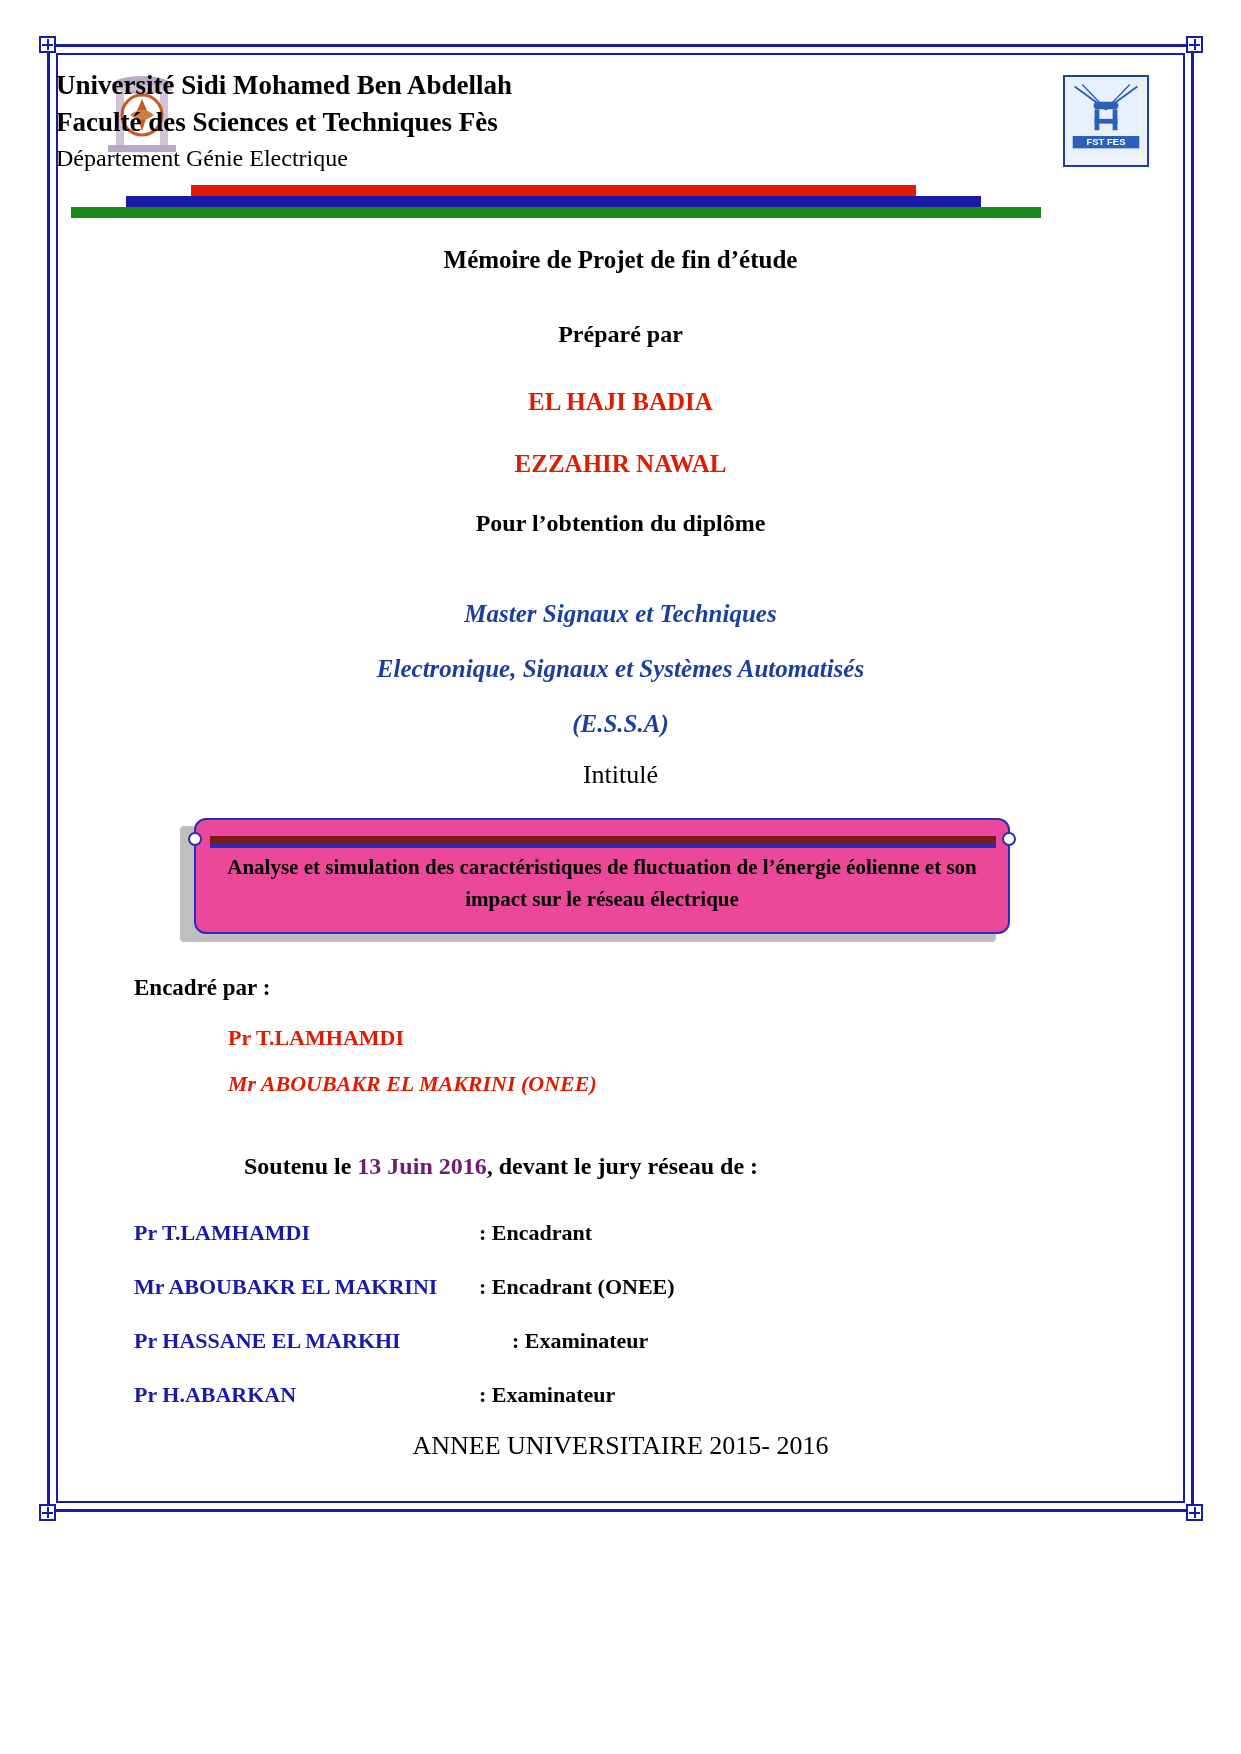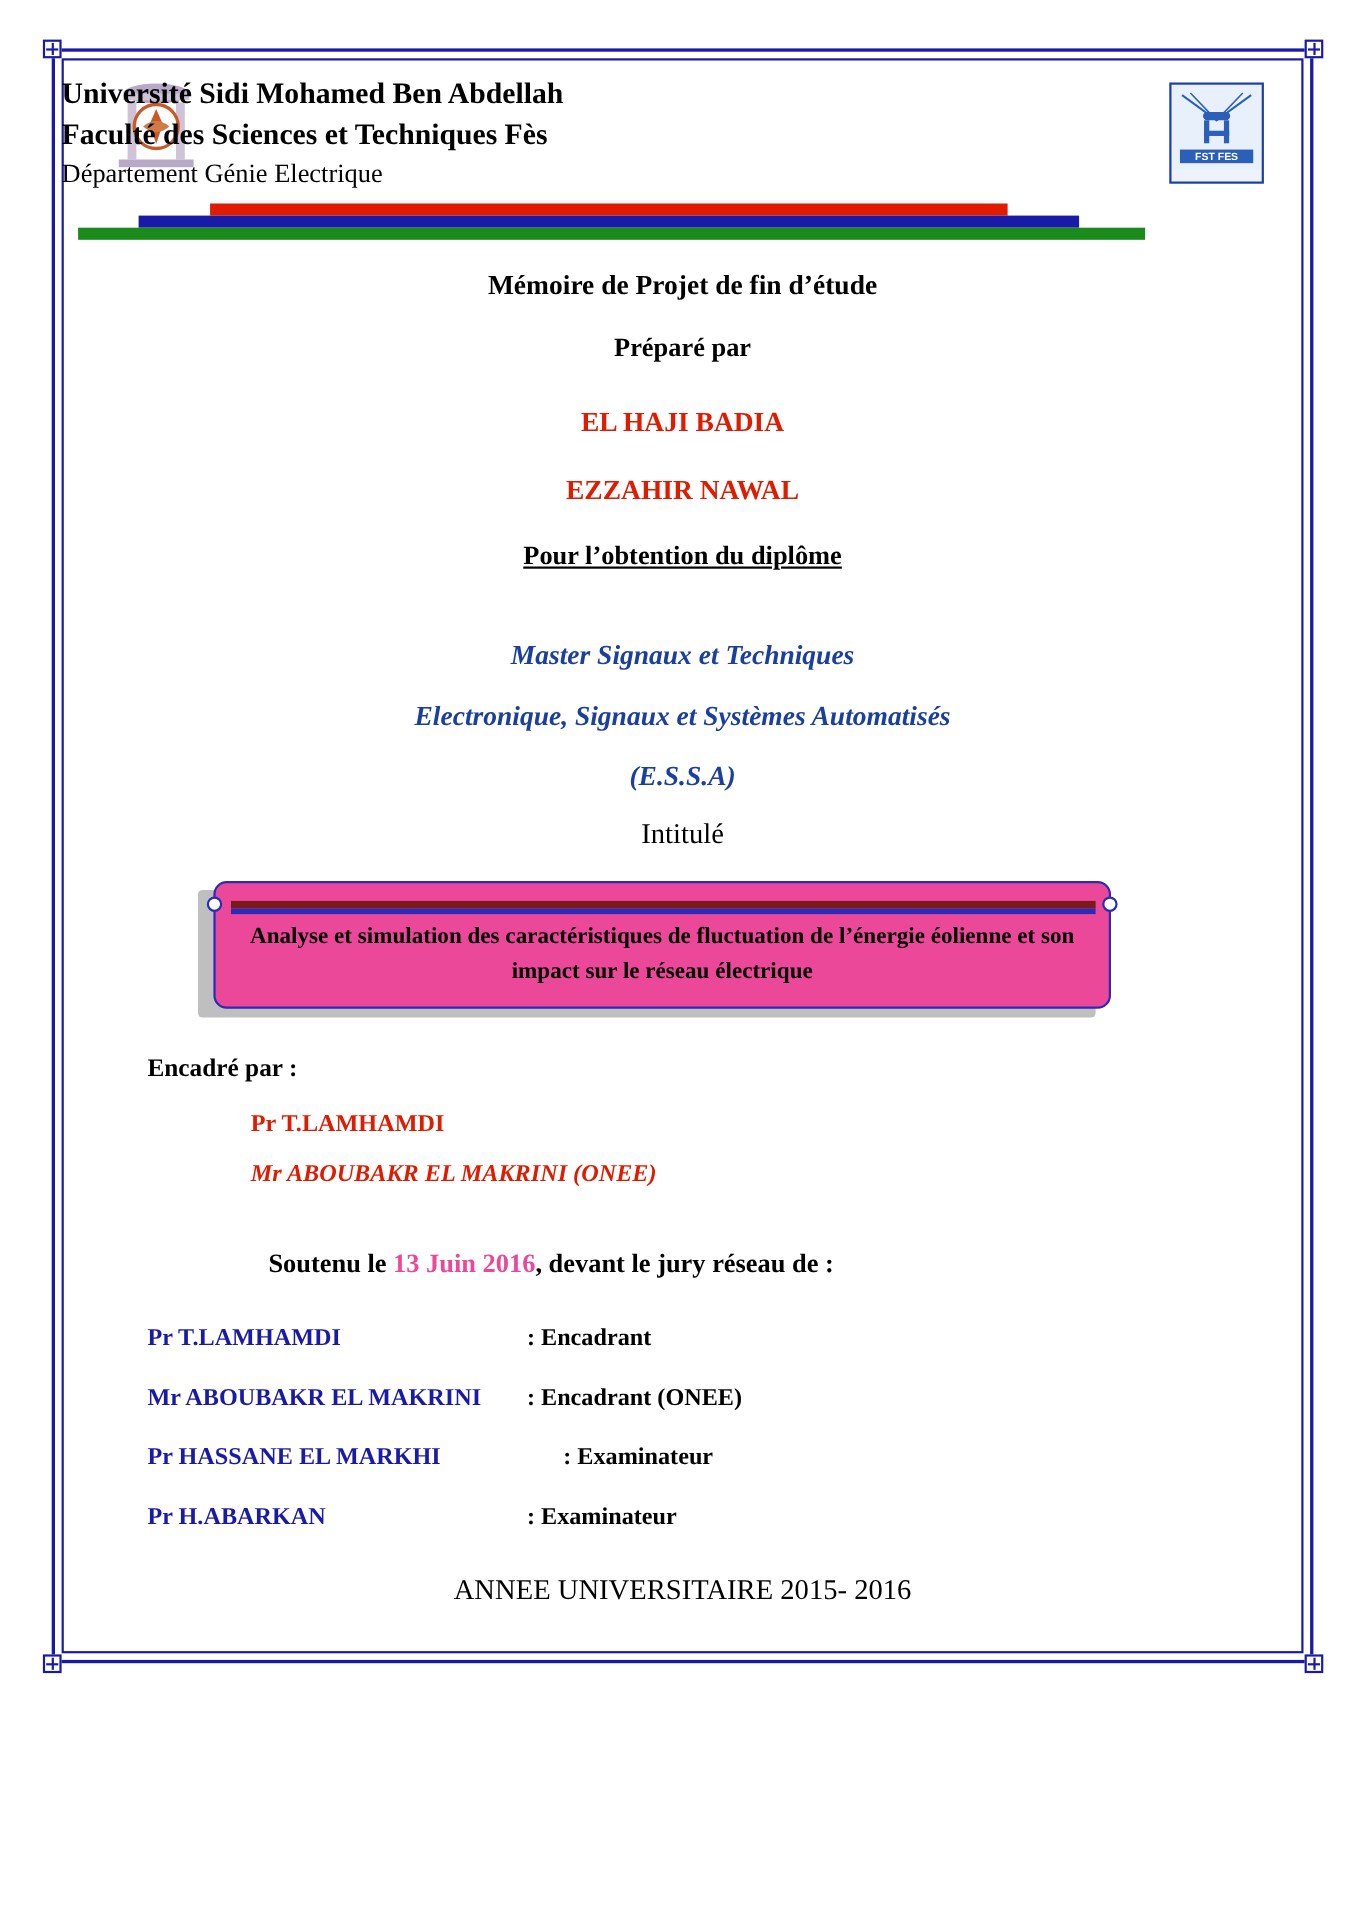--- a/index.html
+++ b/index.html
@@ -127,36 +127,35 @@
 
   
   .center { text-align: center; }
 
   .memo {
     margin-top: 58px;
     font-size: 25px;
     font-weight: bold;
   }
   .prepare {
-    margin-top: 30px;
+    margin-top: 47px;
     font-size: 24px;
     font-weight: bold;
   }
   .student {
     margin-top: 40px;
     font-size: 25px;
     font-weight: bold;
     color: #e01b00;
   }
   .student.second { margin-top: 34px; }
   .diplome {
     margin-top: 32px;
     font-size: 24px;
     font-weight: bold;
-    text-decoration: underline;
   }
   .master {
     margin-top: 63px;
     font-size: 25px;
     font-weight: bold;
     font-style: italic;
     color: #1a3f9e;
   }
   .master.l2 { margin-top: 27px; }
   .master.l3 { margin-top: 27px; }
@@ -253,21 +252,21 @@
     color: #e01b00;
   }
   .sup.s2 { margin-top: 20px; font-style: italic; }
 
   .soutenu {
     margin-top: 56px;
     margin-left: 188px;
     font-size: 24px;
     font-weight: bold;
   }
-  .soutenu .date { color: #ec4899; }
+  .soutenu .date { color: #701a75; }
 
   
   .jury { margin-top: 40px; margin-left: 78px; }
   .jury-row {
     display: flex;
     margin-bottom: 28px;
   }
   .jury-row .name {
     width: 345px;
     font-size: 22px;

